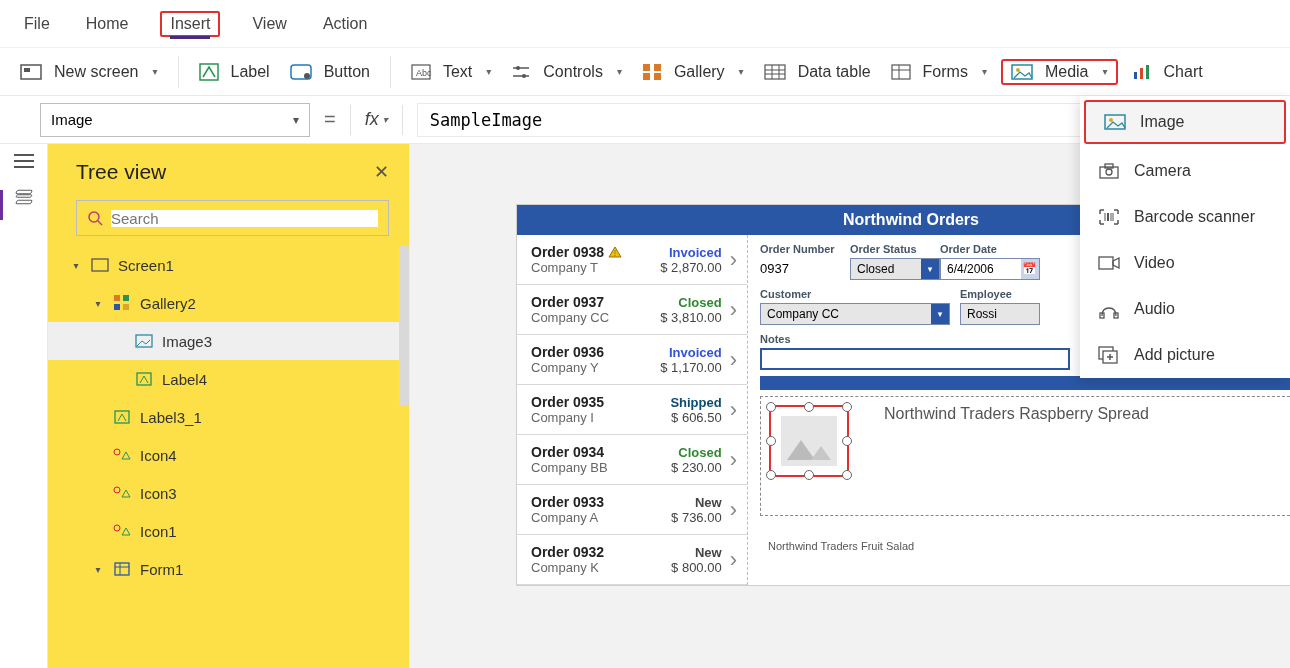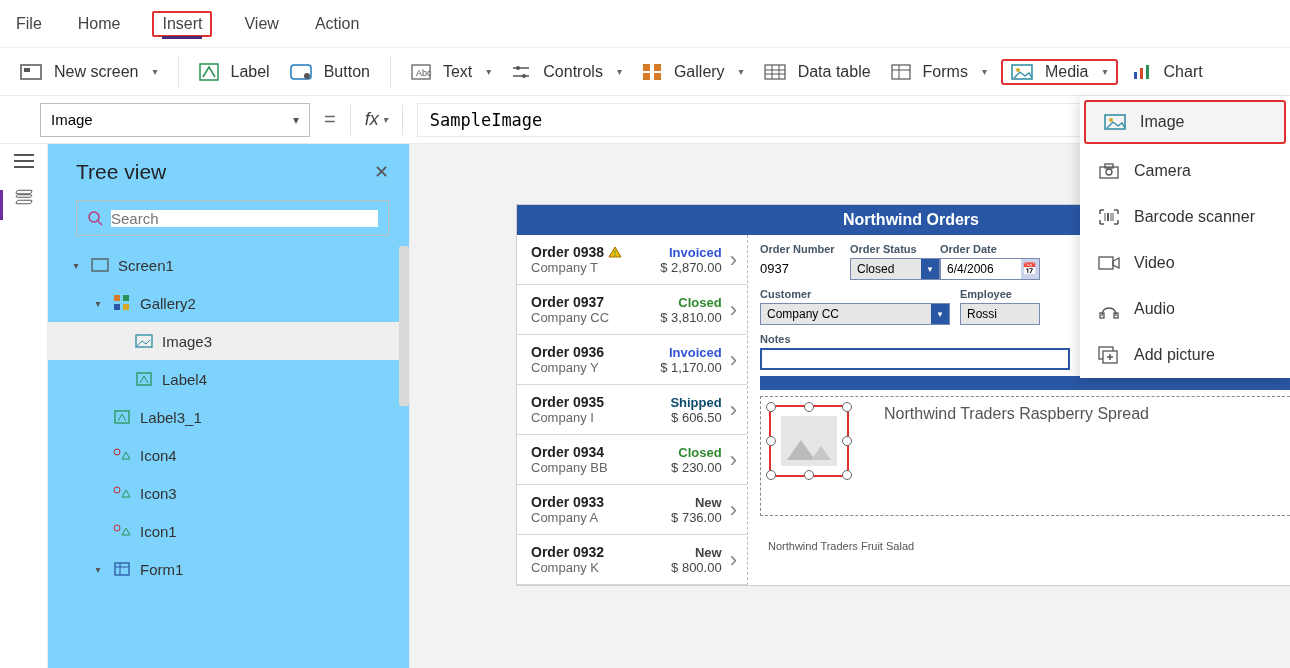--- a/index.html
+++ b/index.html
@@ -1,19 +1,19 @@
 <!DOCTYPE html>
 <html><head>
 <meta charset="utf-8">
 <style>
 * { box-sizing: border-box; margin: 0; padding: 0; font-family: "Segoe UI", Arial, sans-serif; }
 body { width: 1290px; height: 668px; background: #fff; overflow: hidden; position: relative; }
 
 
-.menubar { display: flex; align-items: center; height: 48px; padding: 0 12px; gap: 28px; border-bottom: 1px solid #f0f0f0; }
+.menubar { display: flex; align-items: center; height: 48px; padding: 0 20px; gap: 28px; border-bottom: 1px solid #f0f0f0; }
 .menubar-item { font-size: 16px; color: #444; cursor: pointer; padding: 4px 4px; }
 .menubar-item.selected { border: 2px solid #e03030; padding: 2px 8px; border-radius: 2px; position: relative; }
 .menubar-item.selected::after { content:""; position:absolute; left:8px; right:8px; bottom:-4px; height:3px; background:#4b2a7a; }
 
 
 .ribbon { display:flex; align-items:center; height:48px; border-bottom:1px solid #eaeaea; }
 .ribbon-group { display:flex; align-items:center; height:100%; padding:0 14px; gap:8px; }
 .ribbon-sep { width:1px; height:32px; background:#e5e5e5; }
 .ribbon-btn { display:flex; align-items:center; gap:12px; font-size:16px; color:#333; padding:4px 6px; cursor:pointer; }
 .ribbon-btn .chev { font-size:10px; color:#666; margin-left:2px; }
@@ -34,21 +34,21 @@
 .hamburger { width:20px; height:14px; display:flex; flex-direction:column; justify-content:space-between; }
 .hamburger span { height:2px; background:#555; }
 .layers-icon { width:22px; height:18px; position:relative; }
 .layers-icon::before, .layers-icon::after, .layers-icon span { content:""; position:absolute; left:3px; right:3px; height:6px; border:1.5px solid #333; transform: skewX(-25deg) scaleY(0.5); border-radius:2px; }
 .layers-icon::before { top:0; }
 .layers-icon span { top:5px; }
 .layers-icon::after { top:10px; }
 .rail-active { position:absolute; left:0; top:46px; width:3px; height:30px; background:#6b2fa0; }
 
 
-.treepanel { position:absolute; left:48px; top:144px; width:362px; height:524px; border-right:1px solid #eaeaea; background:#7dd3fc; }
+.treepanel { position:absolute; left:48px; top:144px; width:362px; height:524px; border-right:1px solid #eaeaea; background:#fde047; }
 .tree-header { display:flex; align-items:center; justify-content:space-between; padding:16px 20px 12px 28px; }
 .tree-title { font-size:21px; color:#222; }
 .tree-close { font-size:18px; color:#555; cursor:pointer; }
 .tree-search { margin:4px 20px 10px 28px; height:36px; border:1px solid #bdbdbd; display:flex; align-items:center; padding:0 10px; gap:8px; }
 .tree-search svg { flex-shrink:0; }
 .tree-search input { border:none; outline:none; flex:1; font-size:15px; color:#666; }
 .tree-list { position:relative; }
 .tree-scroll { position:absolute; right:0; top:0; width:10px; height:160px; background:#d9d9d9; border-radius:2px; }
 .tree-item { display:flex; align-items:center; height:38px; font-size:15px; color:#333; cursor:pointer; gap:8px; }
 .tree-item.selected { background:#efefef; }

